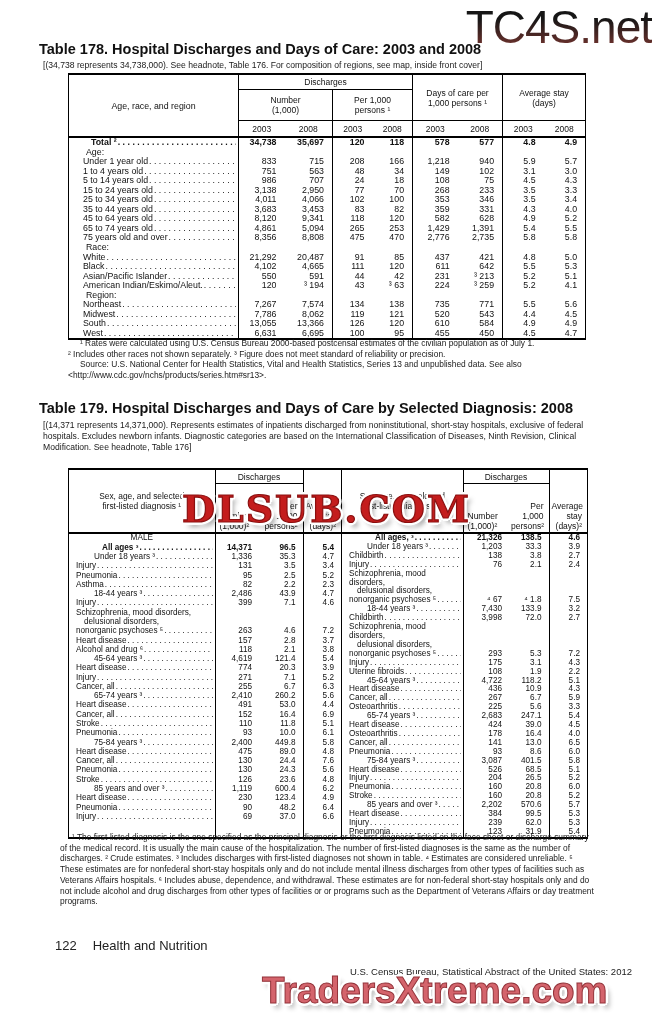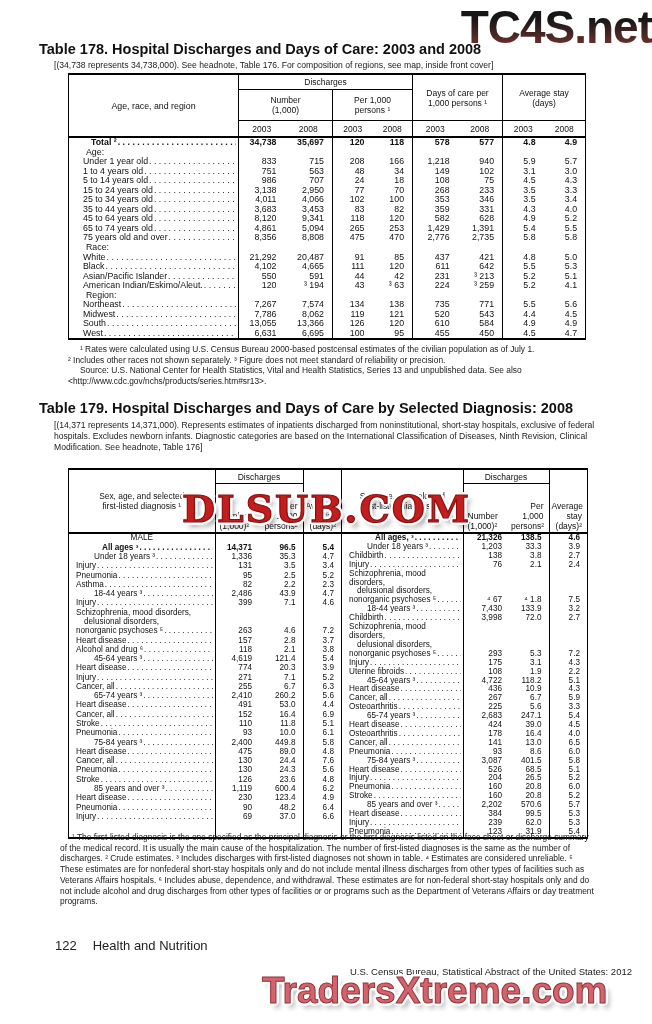--- a/index.html
+++ b/index.html
@@ -2,21 +2,21 @@
 <html><head>
 <meta charset="utf-8">
 <style>
   html,body{margin:0;padding:0;background:#ffffff;}
   .page{position:relative;width:652px;height:1024px;margin:0 auto;background:#fff;
         font-family:"Liberation Sans","DejaVu Sans",sans-serif;color:#111;overflow:hidden;}
 
   
   .tbl-title{position:absolute;left:39px;font-family:Liberation Sans, sans-serif;
              font-weight:bold;font-size:14.5px;white-space:nowrap;}
-  .headnote{position:absolute;left:54px;font-size:8.6px;line-height:11px;color:#1a1a1a;}
+  .headnote{position:absolute;left:43px;font-size:8.6px;line-height:11px;color:#1a1a1a;}
   .fnblock{position:absolute;font-size:8.4px;line-height:10.7px;color:#1a1a1a;}
   .fn{text-indent:12px;}
   .fn.noind{text-indent:0;}
 
   
   table{border-collapse:collapse;table-layout:fixed;}
   th{font-weight:normal;font-size:8.5px;white-space:pre-line;padding:1px 2px;}
   td{padding:0;}
   .gb{border-left:1px solid #000;}
   .stub, .stubH{border-right:1px solid #000;}
@@ -63,21 +63,21 @@
   .t179 tr.center .stub .flexline{display:block;padding-left:0;}
   .t179 .lbl-line.cont{padding-left:15px;}
   .t179 tr.spacer td{height:15px;}
 
   
   .footer-line{position:absolute;left:55px;top:938px;font-size:13px;color:#222;}
   .footer-line .pageno{margin-right:16px;}
   .census-line{position:absolute;right:20px;top:966px;font-size:9.5px;color:#222;}
 
   
-  .wm-top{position:absolute;top:0px;right:0px;font-weight:bold;font-size:46px;letter-spacing:-1px;
+  .wm-top{position:absolute;top:0px;right:0px;font-weight:normal;font-size:46px;letter-spacing:-1px;
           font-family:"Liberation Sans","DejaVu Sans",sans-serif;
           background:linear-gradient(180deg,#161616 35%,#73342f 88%);
           -webkit-background-clip:text;background-clip:text;color:transparent;z-index:5;}
   .wm-mid{position:absolute;top:486px;left:182px;z-index:6;
           font-family:"DejaVu Serif","Liberation Serif",serif;font-weight:bold;font-size:38px;
           letter-spacing:2px;color:#c41d1d;-webkit-text-stroke:1.2px #8a0f0f;
           text-shadow:-3px 0 0 #fff,3px 0 0 #fff,0 -3px 0 #fff,0 3px 0 #fff,
                       -2px -2px 0 #fff,2px -2px 0 #fff,-2px 2px 0 #fff,2px 2px 0 #fff,
                       0 0 4px #fff,4px 5px 5px rgba(0,0,0,.35);}
   .wm-bot{position:absolute;top:970px;left:262px;z-index:6;
@@ -467,21 +467,21 @@
             <td class="v c3">95</td>
             <td class="v c4">455</td>
             <td class="v c5">450</td>
             <td class="v c6">4.5</td>
             <td class="v c7">4.7</td>
           </tr>
         </tbody>
     </table>
   </div>
 
-  <div class="fnblock" style="left:68px;top:338px;width:512px;margin-top:6px;">
+  <div class="fnblock" style="left:68px;top:338px;width:512px;">
     <div class="fn">¹ Rates were calculated using U.S. Census Bureau 2000-based postcensal estimates of the civilian population as of July 1.</div>
     <div class="fn noind">² Includes other races not shown separately. ³ Figure does not meet standard of reliability or precision.</div>
     <div class="fn">Source: U.S. National Center for Health Statistics, Vital and Health Statistics, Series 13 and unpublished data. See also &lt;http://www.cdc.gov/nchs/products/series.htm#sr13&gt;.</div>
   </div>
 
   <div class="tbl-title" style="top:400px;">Table 179. Hospital Discharges and Days of Care by Selected Diagnosis: 2008</div>
   <div class="headnote" style="top:420px;width:545px;">[(14,371 represents 14,371,000). Represents estimates of inpatients discharged from noninstitutional, short-stay hospitals, exclusive of federal hospitals. Excludes newborn infants. Diagnostic categories are based on the International Classification of Diseases, Ninth Revision, Clinical Modification. See headnote, Table 176]</div>
 
   <div class="t179wrap">
     <div class="panelL">

